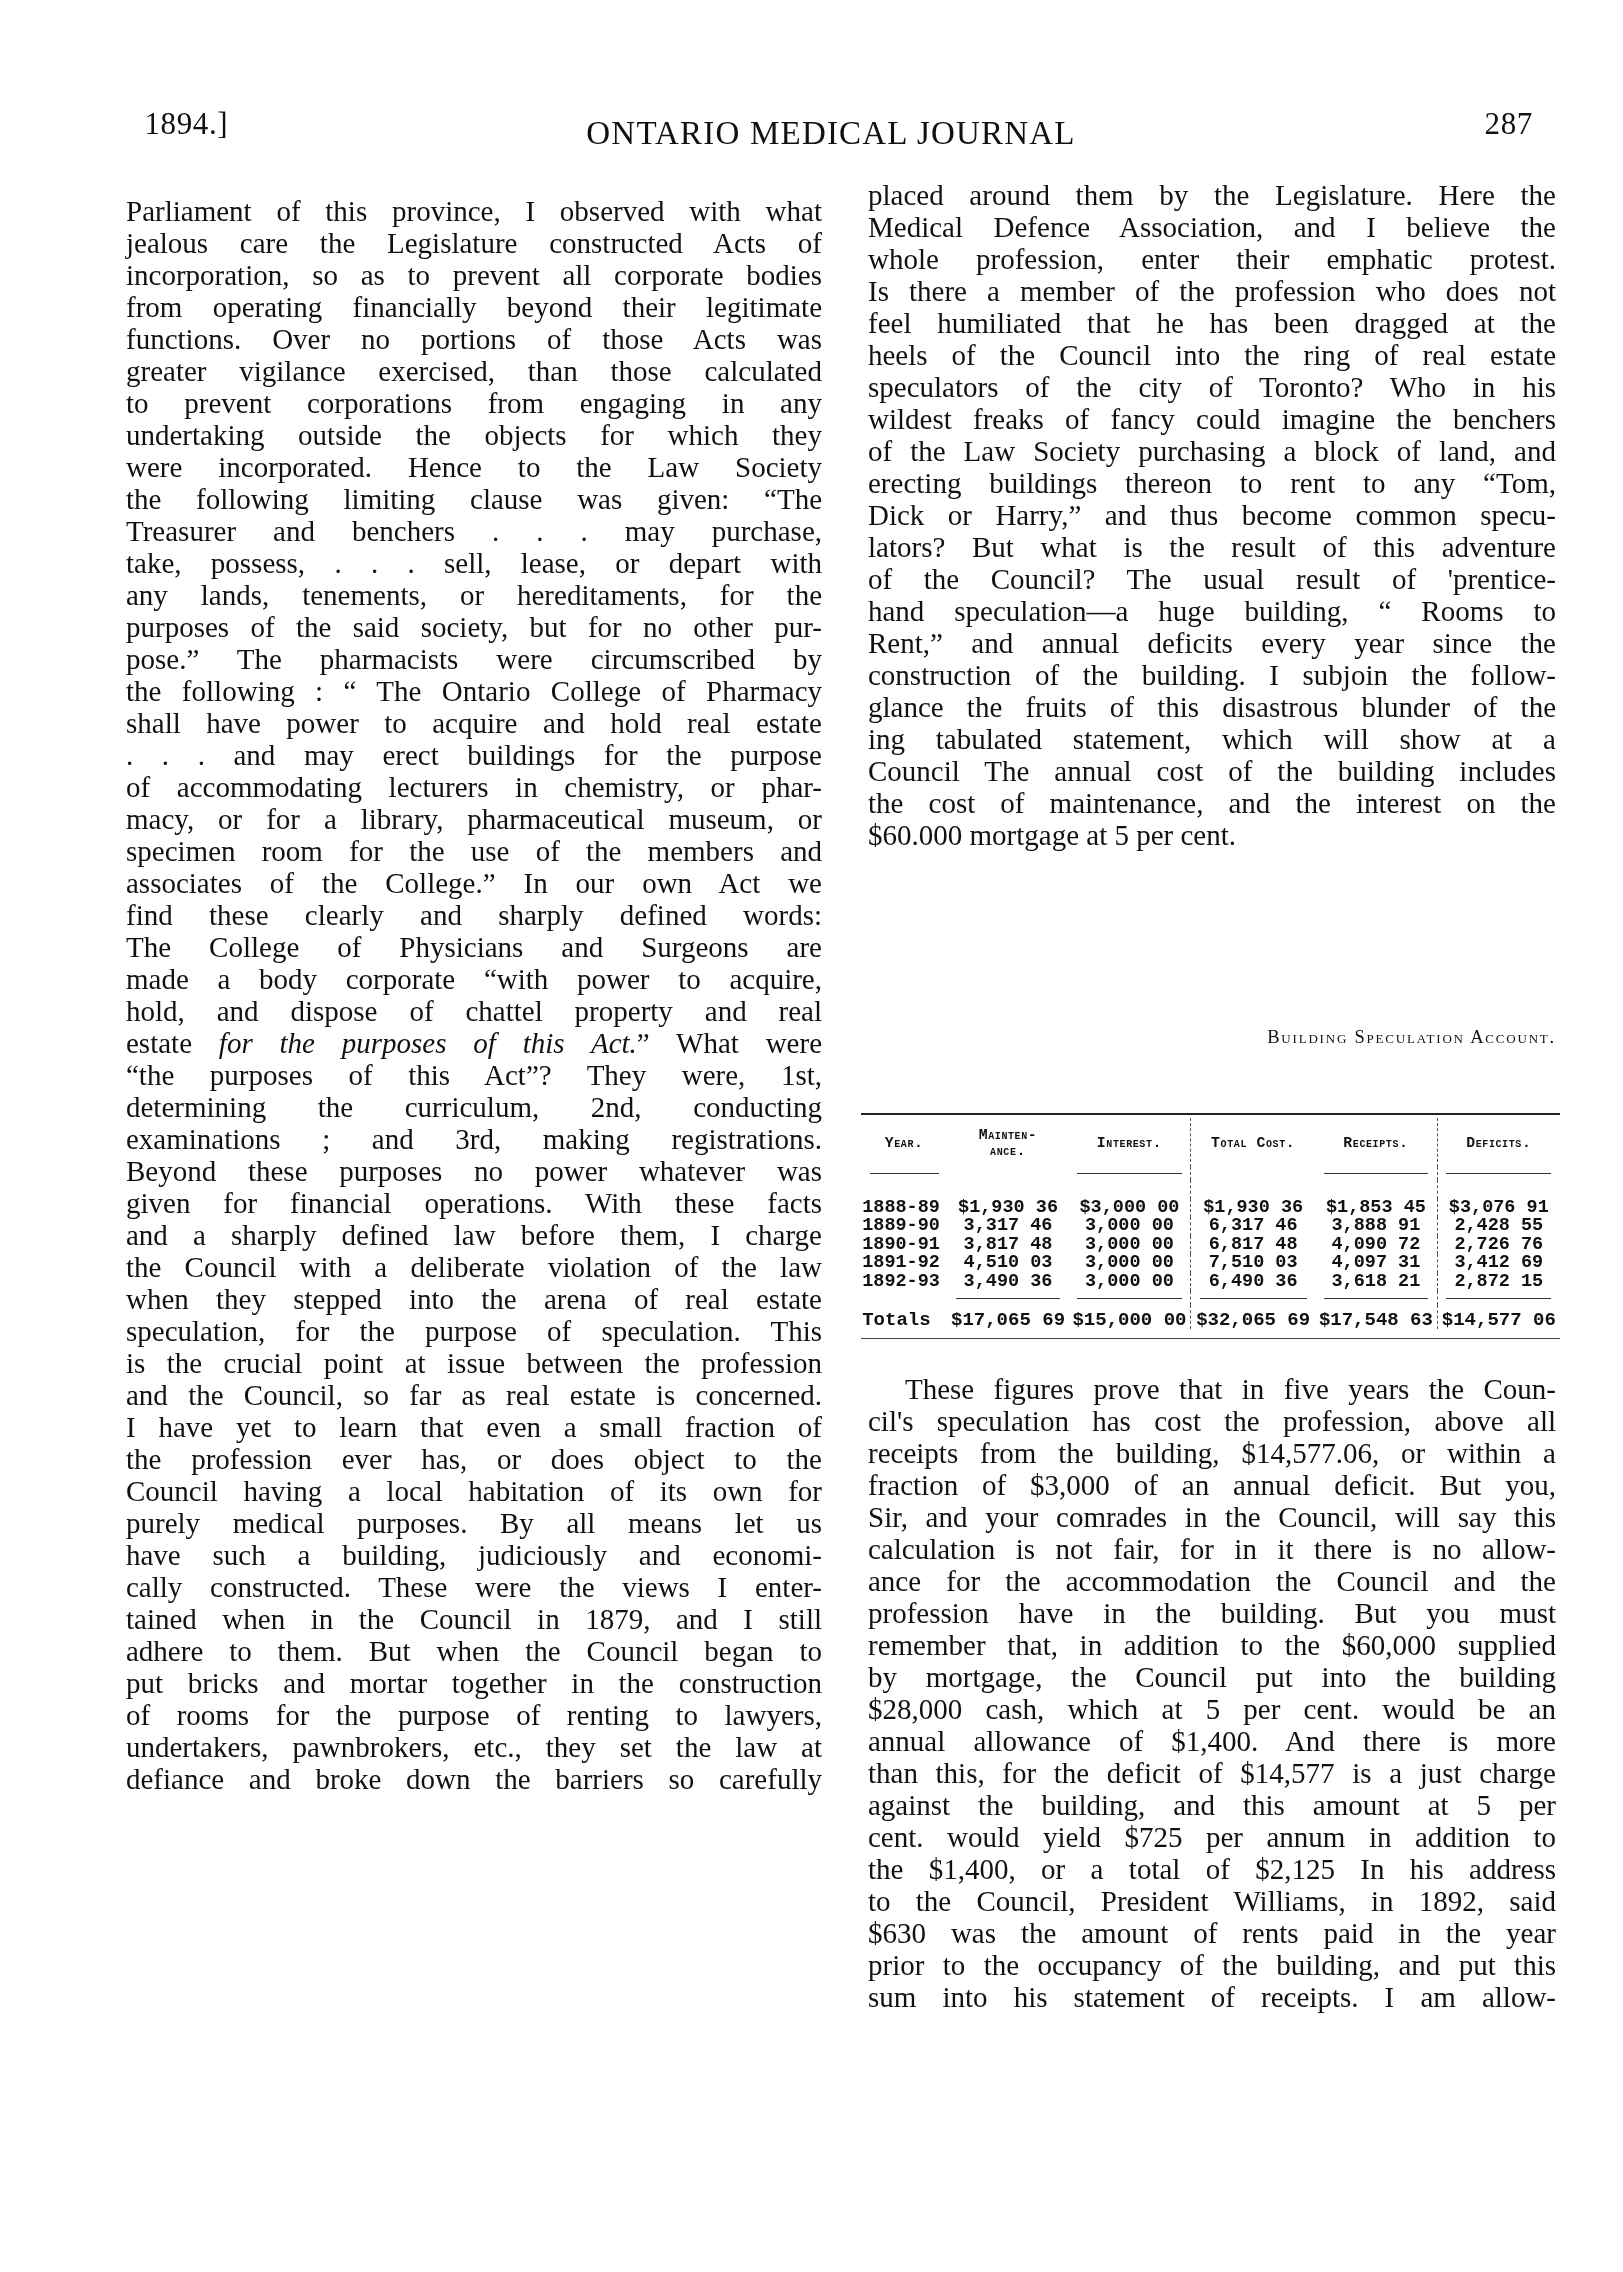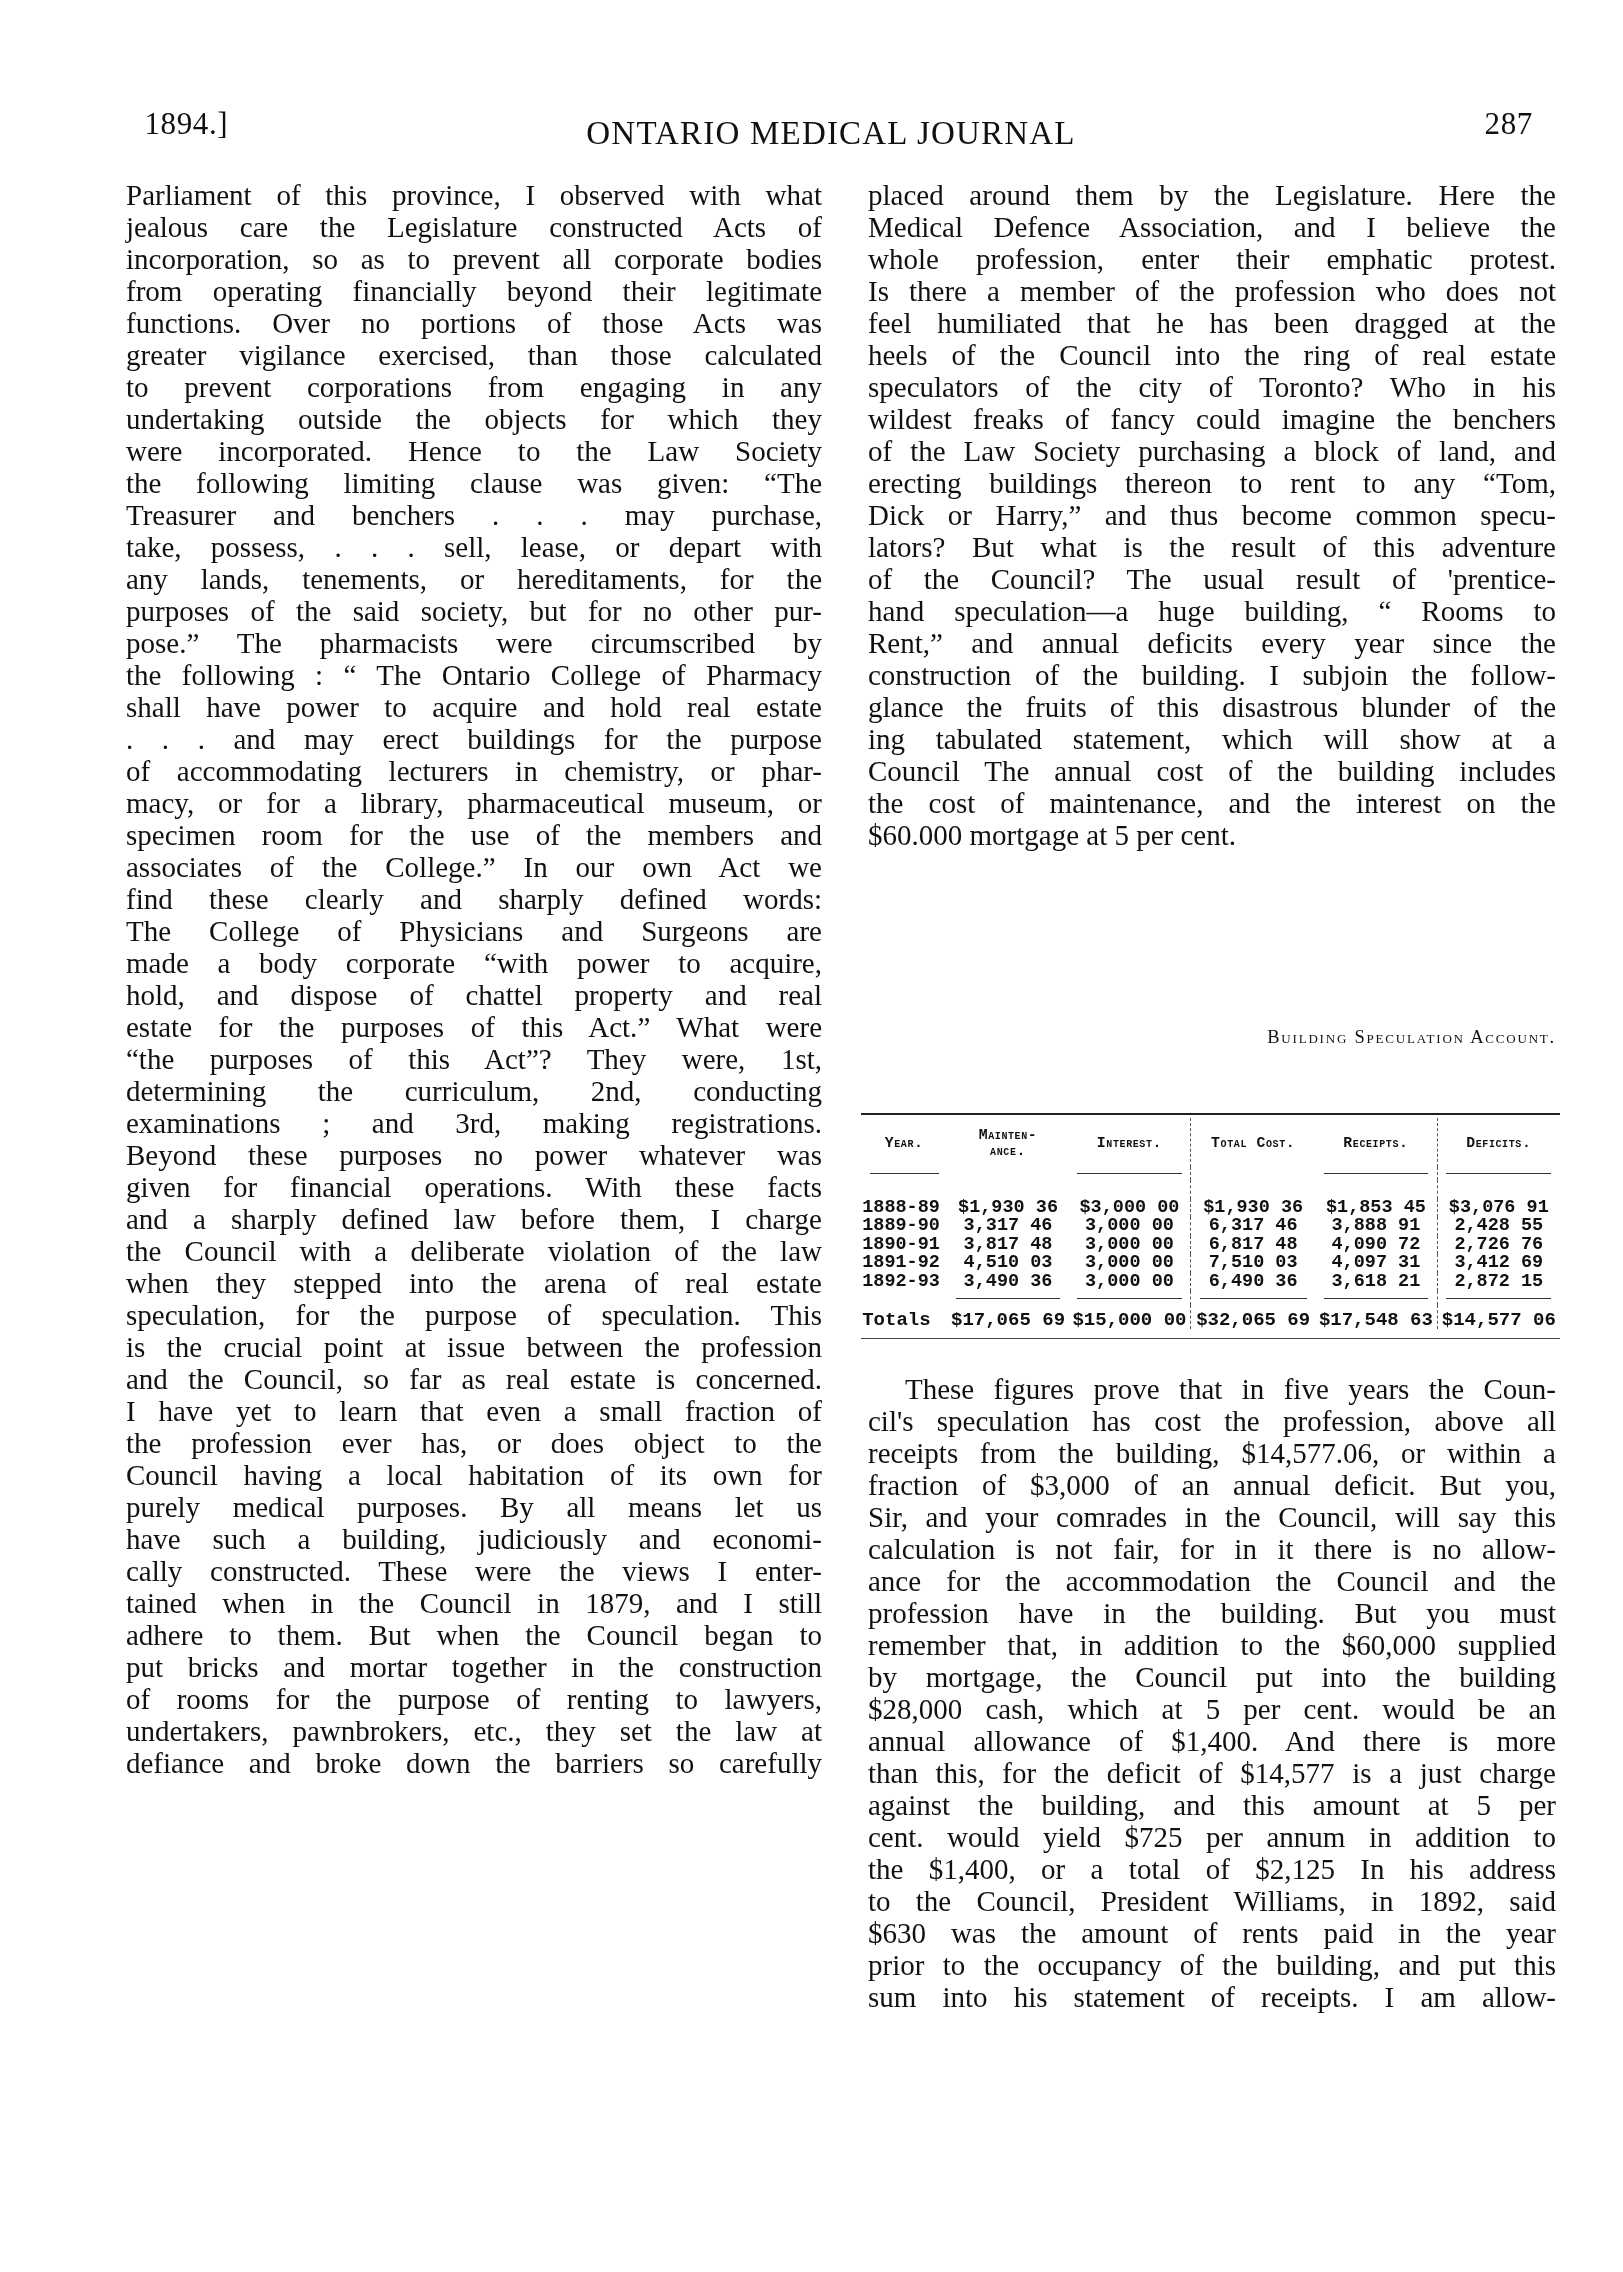--- a/index.html
+++ b/index.html
@@ -14,26 +14,26 @@
     }
     .running-head .left { position: absolute; left: 18.5px; top: 7.4px; }
     .running-head .center { position: absolute; left: 0; right: 0; text-align: center; top: 16px; font-size: 33px; letter-spacing: 1.2px; }
     .running-head .right { position: absolute; right: 3.1px; top: 7.4px; }
 
     .column {
       position: absolute; top: 179px;
       font-size: 29px; line-height: 32px;
       text-align: justify;
     }
-    .col-left { left: 126px; width: 696px; }
+    .col-left { left: 126px; width: 696px; margin-top: 16px; }
     .col-right { left: 868px; width: 688px; }
     .line { display: block; text-align: justify; text-align-last: justify; white-space: nowrap; height: 32px; overflow: visible; }
     .line.last { text-align-last: left; }
     .line.indent { padding-left: 37px; }
-    .italic { }
+    .italic { font-style: italic; }
 
     .table-caption {
       position: absolute; top: 1027px; left: 868px; width: 688px;
       text-align: right; font-size: 18.5px; letter-spacing: 1.8px; font-variant: small-caps;
     }
     .ledger {
       position: absolute; top: 1113px; left: 861px; width: 699px;
       font-family: Liberation Mono, monospace;
     }
     .ledger table { width: 100%; border-collapse: collapse; }

